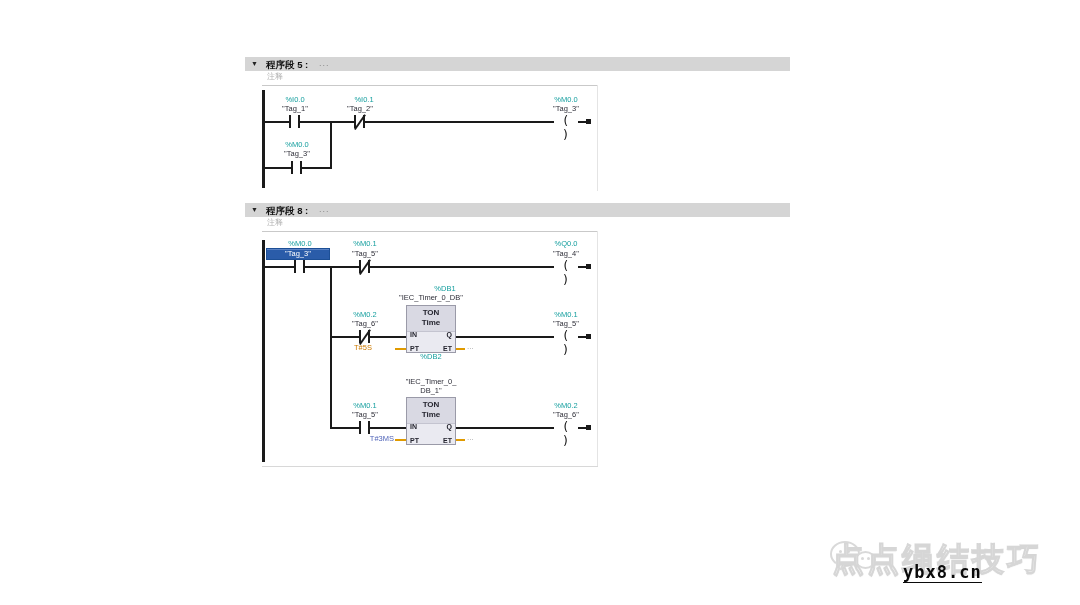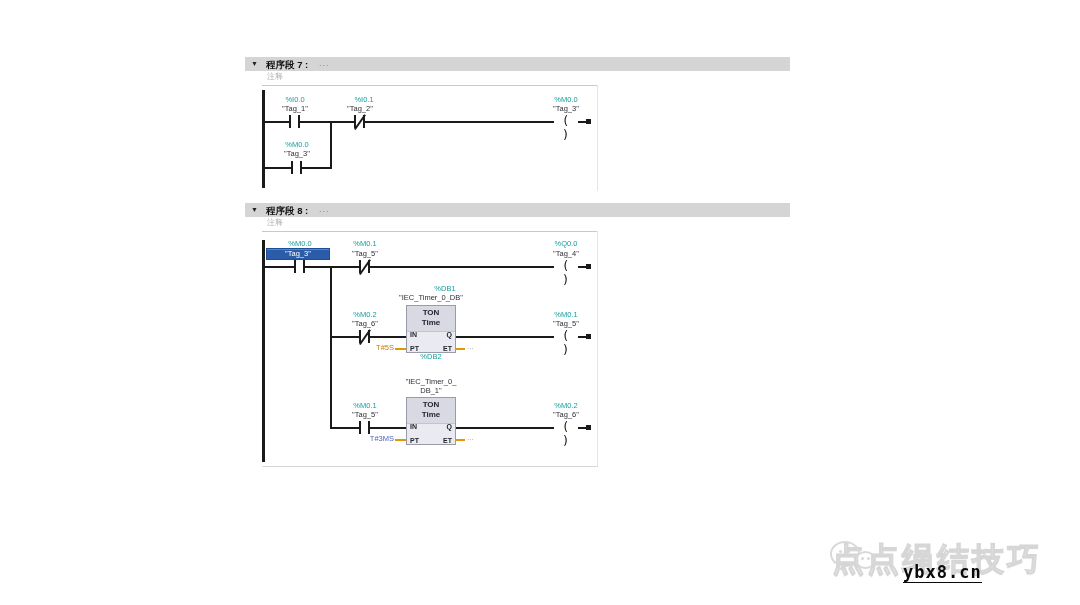--- a/index.html
+++ b/index.html
@@ -21,21 +21,21 @@
   .vline{position:absolute;width:1.5px;background:#1a1a1a;}
   .rail{position:absolute;width:2.5px;background:#1a1a1a;}
   .nub{position:absolute;width:4.5px;height:4.5px;background:#1a1a1a;}
   .stub{position:absolute;height:1.5px;background:#e09a00;}
 
   
   .lbl{position:absolute;width:64px;text-align:center;font-size:7.5px;line-height:9px;white-space:nowrap;}
   .addr{color:#149e9e;}
   .tagname{color:#2e2e38;}
   .wlbl{position:absolute;width:100px;text-align:center;font-size:7.5px;line-height:9px;white-space:nowrap;}
-  .const-orange{position:absolute;text-align:right;font-size:7.5px;color:#cd7a00;white-space:nowrap;}
+  .const-orange{position:absolute;font-size:7.5px;color:#cd7a00;white-space:nowrap;}
   .const-blue{position:absolute;text-align:right;font-size:7.5px;color:#5064b8;white-space:nowrap;}
   .etdots{position:absolute;font-size:8px;color:#9a9a9a;}
 
   
   .contact{position:absolute;width:13px;height:13px;}
   .cgap{position:absolute;left:2px;right:2px;top:3px;bottom:3px;background:#fff;}
   .cbar{position:absolute;width:1.8px;height:13px;background:#1a1a1a;top:0;}
   .cslash{position:absolute;left:5.6px;top:-2.5px;width:1.6px;height:18px;background:#1a1a1a;transform:rotate(35deg);}
 
   
@@ -67,21 +67,21 @@
   .bub-tail{position:absolute;left:5px;top:22px;width:6px;height:6px;background:#fff;border-right:2px solid #d9d9d9;transform:rotate(25deg);}
   .eye{position:absolute;width:3px;height:3px;border-radius:50%;background:#d9d9d9;}
 </style>
 </head>
 <body>
 
 <div id="stage">
 
   <div class="net-header" style="top:57px">
     <span class="tri">▼</span>
-    <span class="net-title">程序段 7 :</span>
+    <span class="net-title">程序段 5 :</span>
     <span class="net-dots">...</span>
   </div>
   <div class="net-comment" style="top:71px">注释</div>
   <div class="sep" style="top:85px"></div>
   <div class="canvas-right" style="top:85px;height:106px"></div>
 
   <div class="rail" style="left:262px;top:90px;height:98px"></div>
 
   <div class="hline" style="left:263px;top:121px;width:326px"></div>
   <div class="nub" style="left:586px;top:119px"></div>

